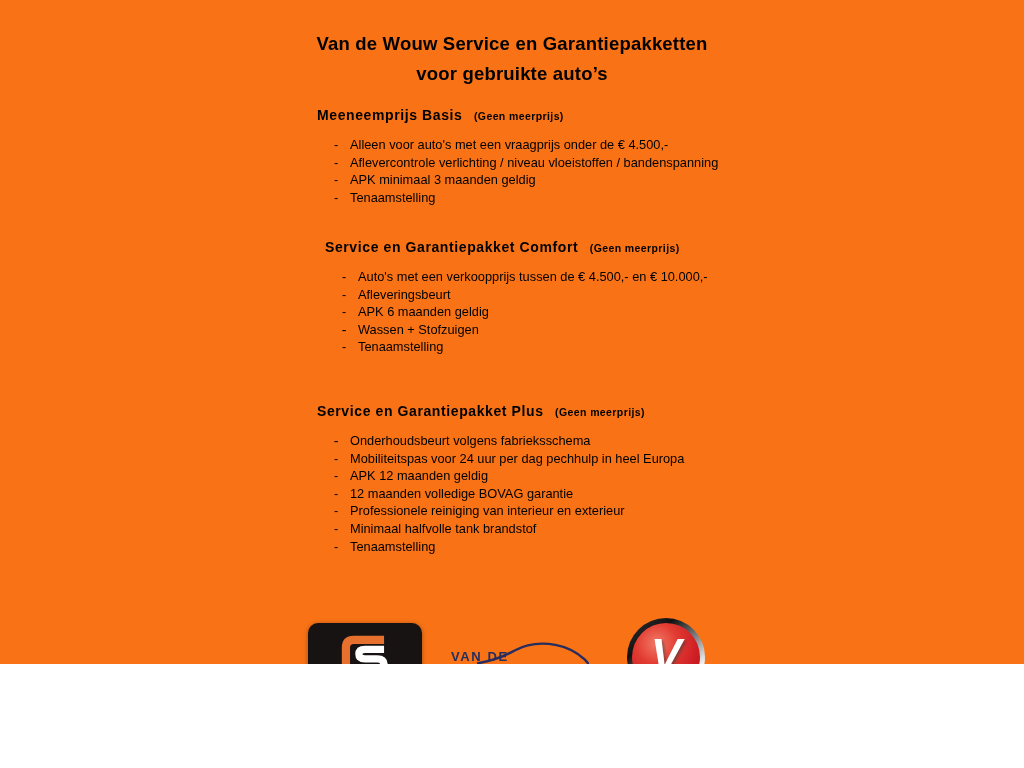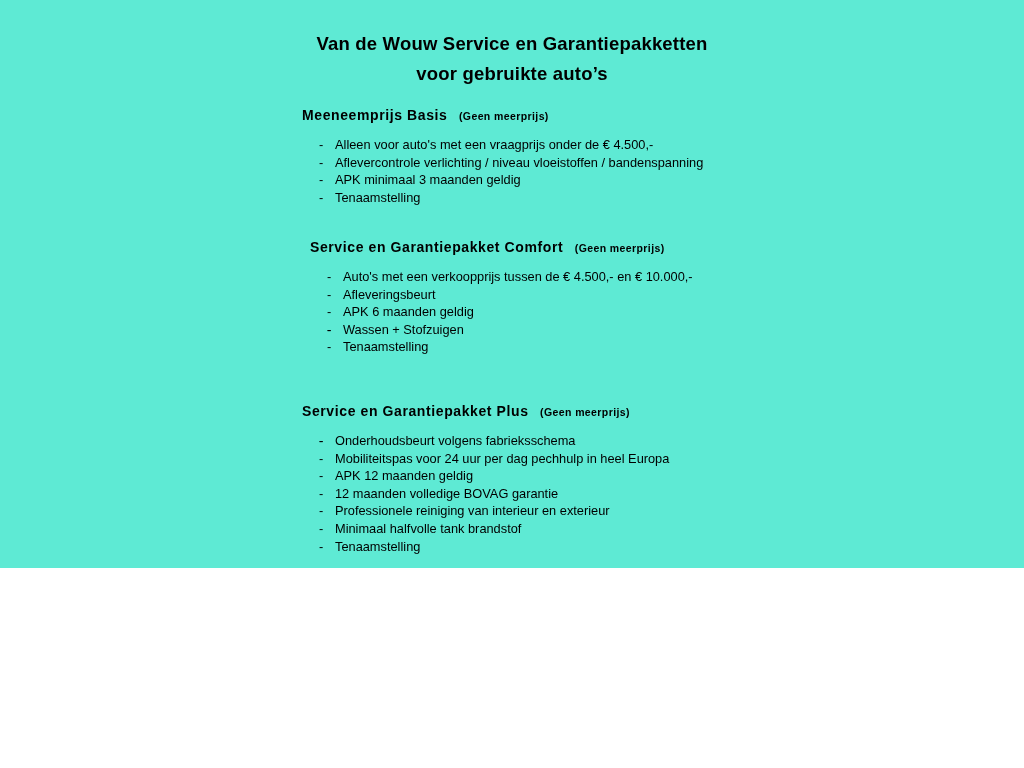--- a/index.html
+++ b/index.html
@@ -1,31 +1,31 @@
 <!DOCTYPE html>
 <html><head>
 <meta charset="utf-8">
 <style>
   html,body{margin:0;padding:0;}
   body{
     width:1024px;height:768px;background:#ffffff;
     font-family:"Liberation Sans", sans-serif;color:#000;
     -webkit-font-smoothing:antialiased;
   }
-  .page{position:relative;width:1024px;height:568px;background:#5eead4;overflow:hidden;}
+  .page{position:relative;width:1024px;height:664px;background:#f97316;overflow:hidden;}
 
   
   .doc-title{
     position:absolute;top:29px;left:0;width:100%;
     text-align:center;font-weight:bold;font-size:18.5px;line-height:30px;
     letter-spacing:0.2px;
   }
 
   
-  .pkg{position:absolute;left:302px;width:520px;}
+  .pkg{position:absolute;left:317px;width:520px;}
   .pkg-basis{top:107px;}
   .pkg-comfort{top:239px;margin-left:8px;}
   .pkg-plus{top:403px;}
   .pkg h2{
     margin:0;font-size:14px;font-weight:bold;letter-spacing:0.6px;line-height:16px;
   }
   .pkg h2 .note{
     font-size:10.5px;letter-spacing:0.4px;margin-left:7px;font-weight:bold;
   }
   .pkg ul{

